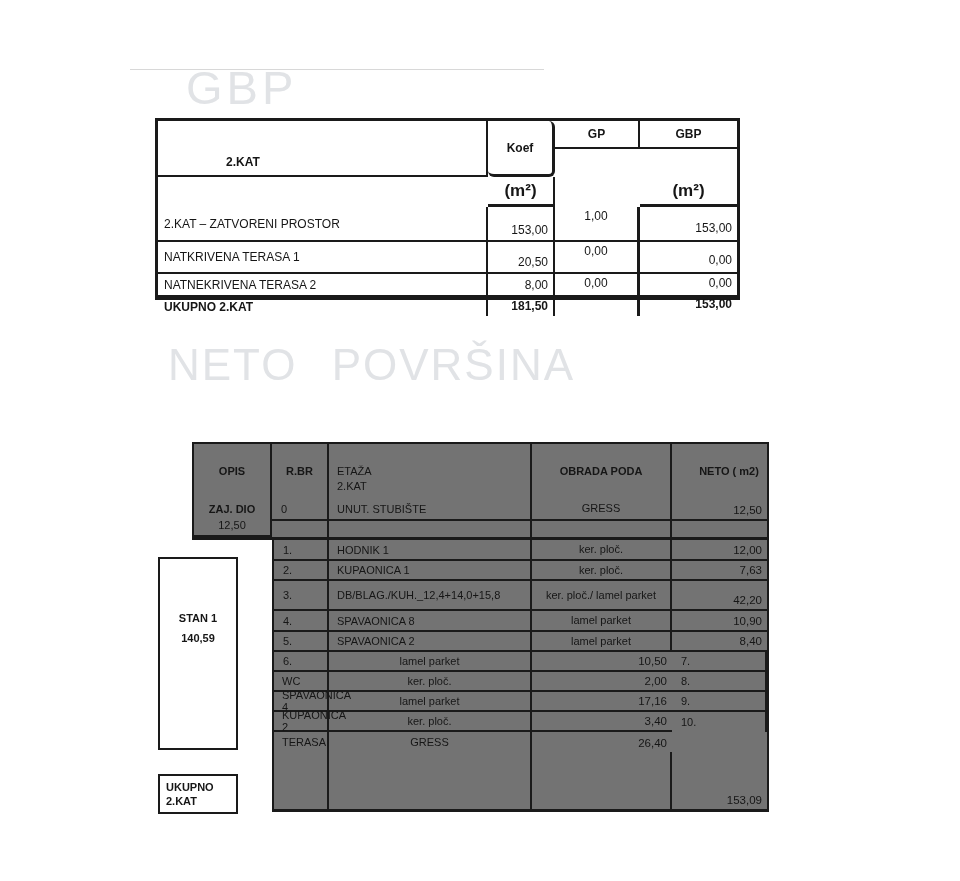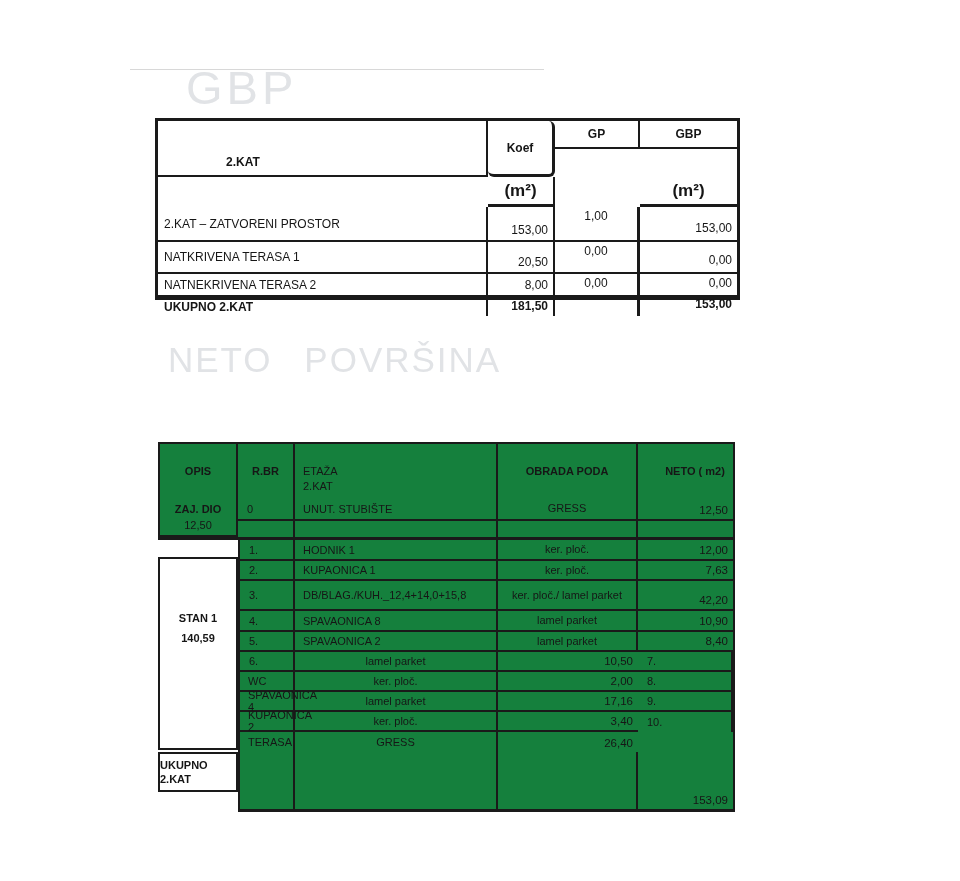--- a/index.html
+++ b/index.html
@@ -5,21 +5,21 @@
   * { margin:0; padding:0; box-sizing:border-box; }
   html,body { background:#ffffff; }
   .canvas {
     position:relative; width:960px; height:881px; background:#ffffff;
     font-family:"Liberation Sans", sans-serif; color:#161616; overflow:hidden;
   }
   
   .rule-top { position:absolute; left:130px; top:69px; width:414px; height:1px; background:#d8d8d8; }
   .big-title { position:absolute; color:#e1e3e6; font-weight:400; white-space:nowrap; }
   .title-gbp  { left:186px; top:60px;  font-size:47px; letter-spacing:4px; }
-  .title-neto { left:168px; top:340px; font-size:35px; letter-spacing:2px; word-spacing:20px; }
+  .title-neto { left:168px; top:340px; font-size:44px; letter-spacing:2px; word-spacing:20px; }
 
   
   .t1 {
     position:absolute; left:155px; top:118px; width:585px; height:182px;
     border:3px solid #1a1a1a; background:#fff;
     display:grid; grid-template-columns:330px 67px 85px 1fr;
     grid-template-rows:28px 28px 30px 35px 32px 23px;
     font-size:12px;
   }
   .t1 .cell { display:flex; border-right:2px solid #1a1a1a; border-bottom:2px solid #1a1a1a; }
@@ -31,21 +31,21 @@
   .t1 .h-top   { align-items:center; justify-content:center; font-weight:700; }
   .t1 .h-unit  { align-items:center; justify-content:center; font-weight:700; font-size:17px; }
   .t1 .h-koef  { grid-row:1/3; align-items:center; justify-content:center; font-weight:700;border-radius:6px; }
   .t1 .b-desc  { align-items:center; padding-left:6px; }
   .t1 .b-gp    { align-items:flex-end; justify-content:flex-end; padding:0 5px 3px 0; }
   .t1 .b-koef  { align-items:flex-start; justify-content:center; padding-top:2px; }
   .t1 .b-gbp   { align-items:flex-end; justify-content:flex-end; padding:0 5px 5px 0; }
   .t1 .bold    { font-weight:700; }
 
   
-  .t2sec { position:absolute; background:#15803d; display:grid; font-size:11px; }
+  .t2sec { position:absolute; background:#737373; display:grid; font-size:11px;margin-left:34px; }
   .t2sec .cell { display:flex; border-right:2px solid #1a1a1a; border-bottom:2px solid #1a1a1a; }
   .t2sec .lastcol { border-right:none;padding-left:19px; }
   .t2sec .nobot   { border-bottom:none; }
   .t2-header {
     left:158px; top:442px; width:577px; height:58px;
     border:2px solid #1a1a1a;
     grid-template-columns:78px 57px 203px 140px 1fr; grid-template-rows:1fr;
   }
   .t2-header .cell { border-bottom:none; align-items:center; justify-content:center; font-weight:700; }
   .t2-header .h-etaza { flex-direction:column; align-items:flex-start; justify-content:flex-end;
@@ -76,22 +76,22 @@
   .t2-secD .cell { border-bottom:none; }
   .c-rbr  { align-items:center; padding-left:9px; }
   .c-name { align-items:center; padding-left:8px; }
   .c-obr  { align-items:center; justify-content:center; text-align:center; line-height:13px; padding:1px 4px; }
   .c-neto { align-items:flex-end; justify-content:flex-end; padding:0 5px 3px 0; font-size:11.5px; }
   .boldtxt { font-weight:700; }
   .t2-box { position:absolute; border:2px solid #1a1a1a; background:#fff; display:flex;
             flex-direction:column; font-size:11px; }
   .box-stan1 { left:158px; top:557px; width:80px; height:193px; align-items:center;
                justify-content:center; padding-bottom:52px; line-height:20px; }
-  .box-ukupno { left:158px; top:752px; width:80px; height:40px; justify-content:center;
-                line-height:14px; }
+  .box-ukupno { left:158px; top:774px; width:80px; height:40px; justify-content:center;
+                padding-left:6px; line-height:14px; }
 </style>
 </head>
 <body>
 
 <div class="canvas">
 
   <div class="rule-top"></div>
   <div class="big-title title-gbp">GBP</div>
   <div class="big-title title-neto">NETO POVRŠINA</div>
 

